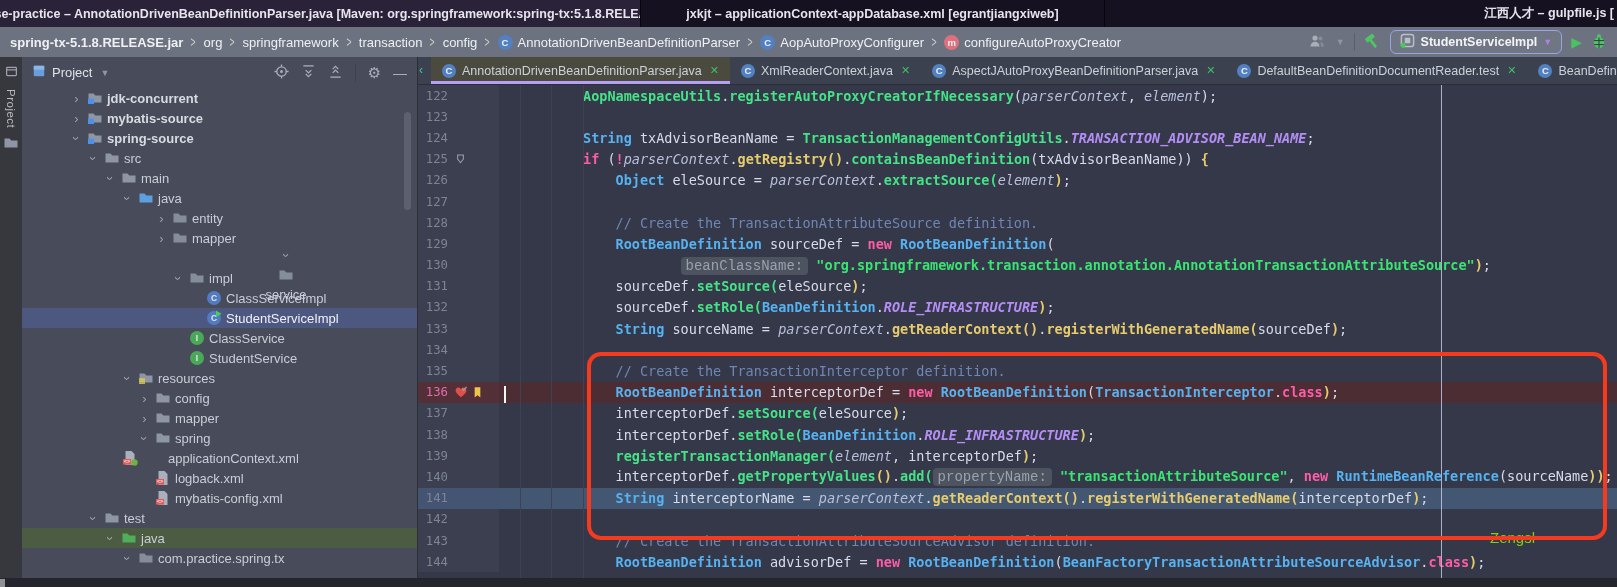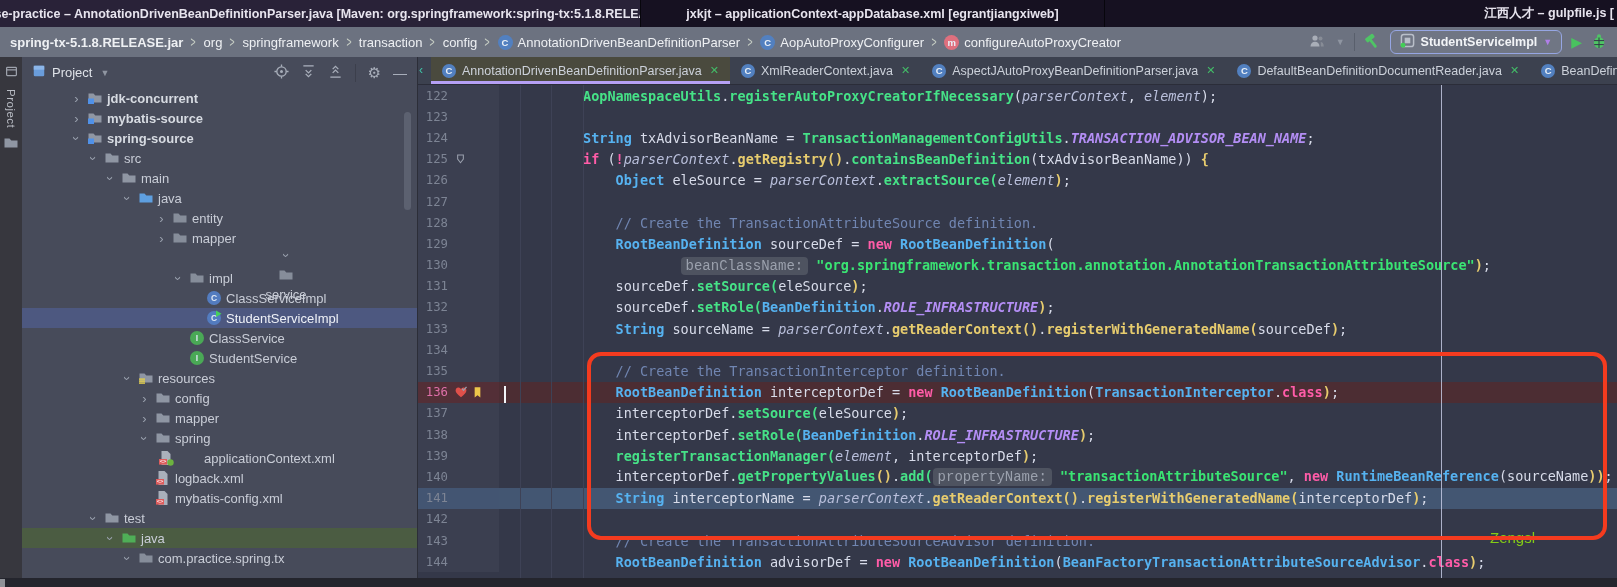--- a/index.html
+++ b/index.html
@@ -392,21 +392,21 @@
       </div>
       <div class="trow" style="padding-left: 116px;">
         <span class="chev open">›</span>
         <span class="ticon">
           <svg width="16" height="16" viewBox="0 0 16 16">
             <path d="M1.5 3.5h5l1.8 2h6.2v7H1.5z" fill="#8f96a3"></path>
           </svg>
         </span>
         <span>spring</span>
       </div>
-      <div class="trow" style="padding-left: 93px; gap: 30px;">
+      <div class="trow" style="padding-left: 57px; gap: 30px;">
         <span class="chev"></span>
         <span class="ticon">
           <svg width="16" height="16" viewBox="0 0 16 16">
             <path d="M3.5 1h6l3 3v11h-9z" fill="#aab0bb"></path>
             <rect x="1" y="9" width="8" height="5.6" fill="#de5c5c"></rect>
             <text x="5" y="13.4" font-size="5.5" fill="#fff" text-anchor="middle" font-family="DejaVu Sans Mono,monospace">&lt;&gt;</text>
             <circle cx="12.5" cy="12.5" r="3.2" fill="#6db33f"></circle>
           </svg>
         </span>
         <span>applicationContext.xml</span>
@@ -477,21 +477,21 @@
         <span>XmlReaderContext.java</span>
         <span class="tabx">✕</span>
       </span>
       <span class="tab">
         <span class="cicon cls" style="width: 14px; height: 14px;">C</span>
         <span>AspectJAutoProxyBeanDefinitionParser.java</span>
         <span class="tabx">✕</span>
       </span>
       <span class="tab">
         <span class="cicon cls" style="width: 14px; height: 14px;">C</span>
-        <span>DefaultBeanDefinitionDocumentReader.java</span>
+        <span>DefaultBeanDefinitionDocumentReader.test</span>
         <span class="tabx">✕</span>
       </span>
       <span class="tab">
         <span class="cicon cls" style="width: 14px; height: 14px;">C</span>
         <span>BeanDefinitionParserDelegate.java</span>
       </span>
     </div>
   <div class="elines" id="lines">
       <div class="eline"><span class="gut"><span class="lnum">122</span><span class="gz"></span></span><span class="code"><span class="tk-t">        </span><span class="tk-g">AopNamespaceUtils</span><span class="tk-t">.</span><span class="tk-g">registerAutoProxyCreatorIfNecessary</span><span class="tk-t">(</span><span class="tk-p">parserContext</span><span class="tk-t">, </span><span class="tk-p">element</span><span class="tk-t">);</span></span></div>
       <div class="eline"><span class="gut"><span class="lnum">123</span><span class="gz"></span></span><span class="code"></span></div>

